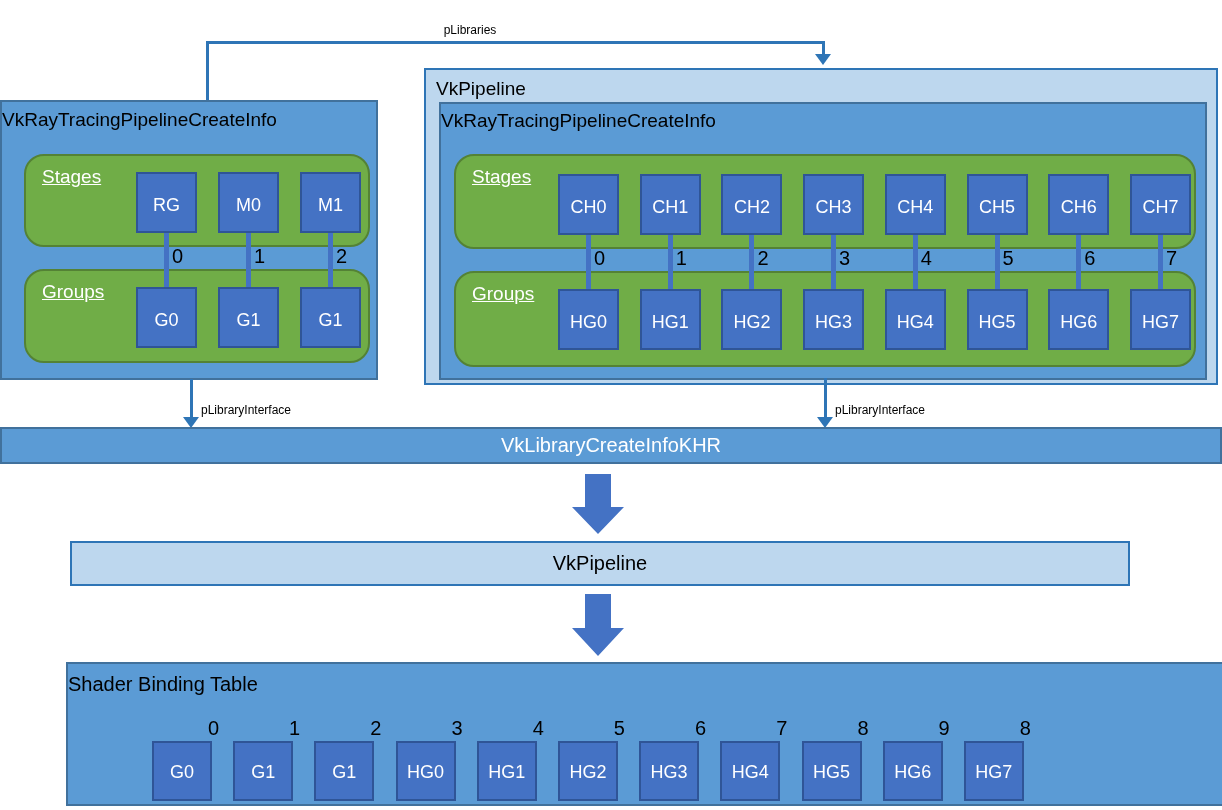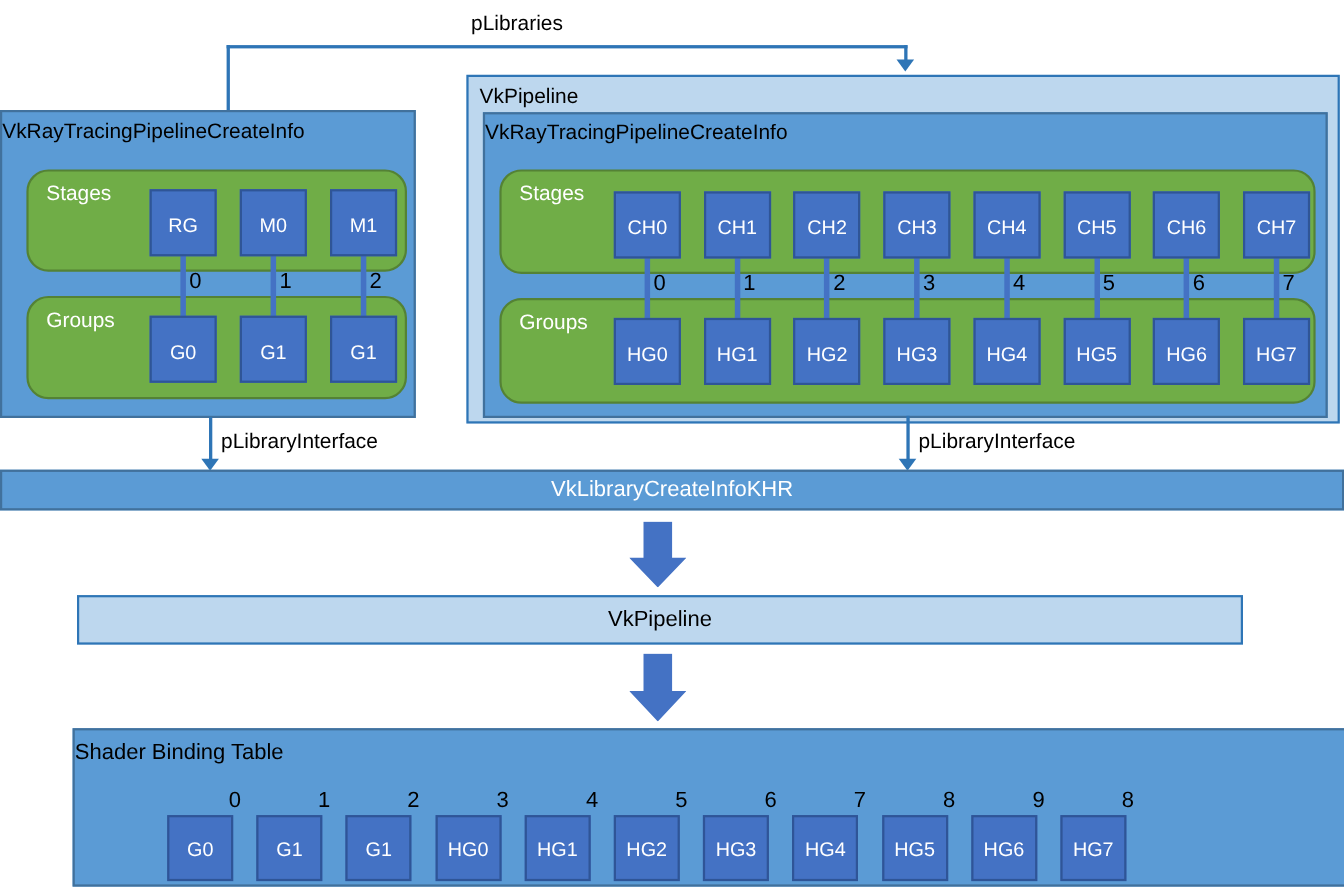--- a/index.html
+++ b/index.html
@@ -13,30 +13,30 @@
   *{margin:0;padding:0;box-sizing:border-box;}
   body{background:#ffffff;font-family:"Liberation Sans","DejaVu Sans",sans-serif;}
   .canvas{position:relative;width:1222px;height:810px;background:#fff;overflow:hidden;}
 
   
   .line{position:absolute;background:var(--connector);}
   .arrowhead-down{position:absolute;width:0;height:0;
     border-left:8px solid transparent;border-right:8px solid transparent;
     border-top:11px solid var(--connector);}
 
-  .conn-label{position:absolute;font-size:19px;color:var(--ink);white-space:nowrap;}
+  .conn-label{position:absolute;font-size:12px;color:var(--ink);white-space:nowrap;margin-top:12px;}
 
   
   .blue-box{position:absolute;background:var(--box-blue);border:2px solid var(--box-blue-border);}
   .light-box{position:absolute;background:var(--light-blue);border:2px solid var(--light-blue-border);}
   .box-title{font-size:19px;color:var(--ink);white-space:nowrap;}
   .box-title.centered{text-align:left;padding-top:7px;}
 
   .green-box{position:absolute;background:var(--green);border:2px solid var(--green-border);border-radius:20px;}
-  .green-label{position:absolute;left:16px;top:10px;font-size:19px;color:var(--ink-light);}
+  .green-label{position:absolute;left:16px;top:10px;font-size:19px;color:var(--ink-light);text-decoration:underline;}
 
   
   .col-row{position:absolute;display:flex;justify-content:space-between;}
   .col{position:relative;width:61px;height:176px;}
   .sq{display:flex;align-items:center;justify-content:center;
       background:var(--square-blue);border:2px solid var(--square-border);
       color:var(--ink-light);font-size:18px;}
   .col .sq{position:absolute;width:61px;height:61px;padding-top:6px;}
   .col .stage-sq{top:0;left:0;}
   .col .group-sq{top:115px;left:0;padding-top:5px;}

